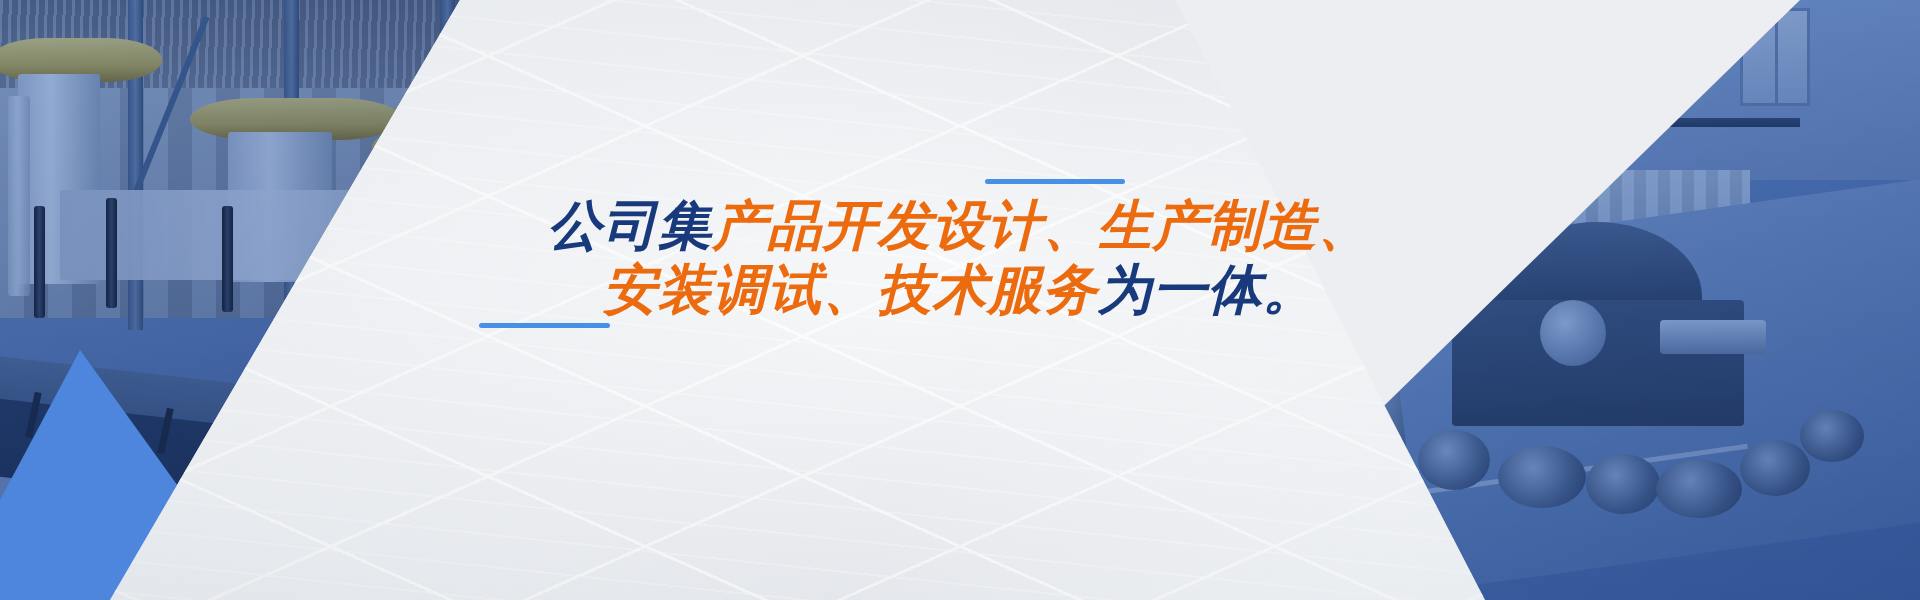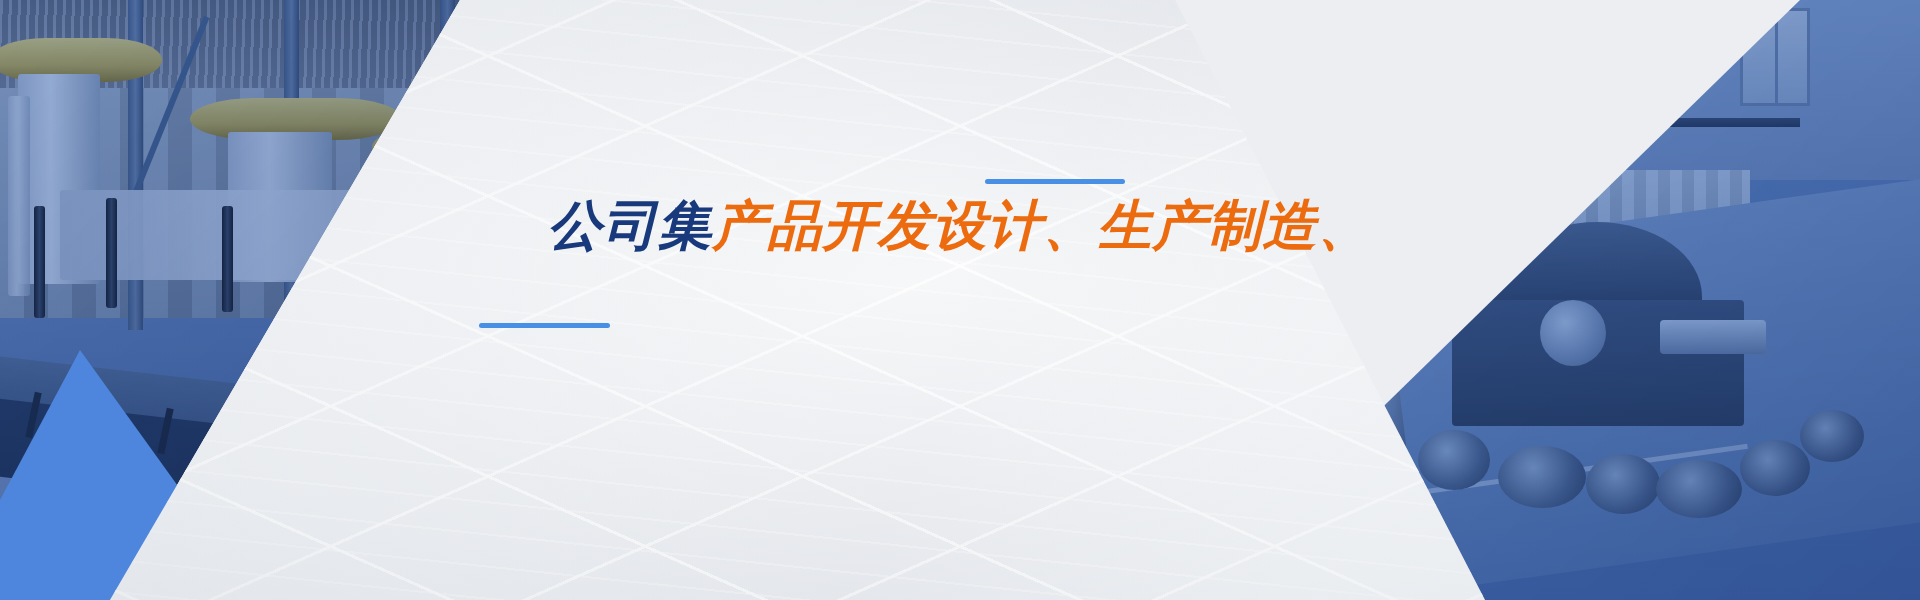--- a/index.html
+++ b/index.html
@@ -255,17 +255,20 @@
   </div>
 
   <div class="content">
     <div class="rule rule-top"></div>
     <div class="rule rule-bottom"></div>
 
     <div class="headline">
       <span class="ln">
         <span class="navy">公司集</span><span class="orange">产品开发设计、生产制造、</span>
       </span>
+      <span class="ln">
+        <span class="orange">安装调试、技术服务</span><span class="navy">为一体。</span>
+      </span>
     </div>
 
   </div>
 
 </div>
 
 </body></html>

